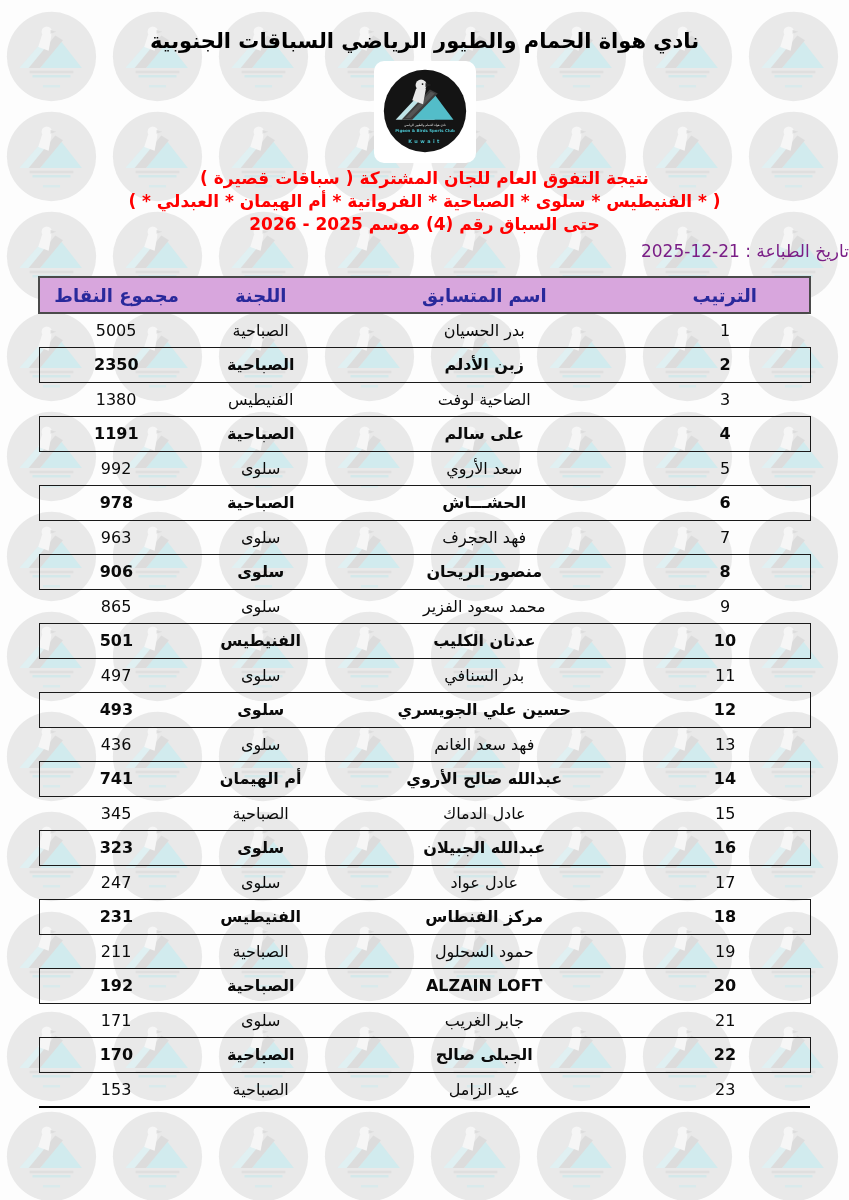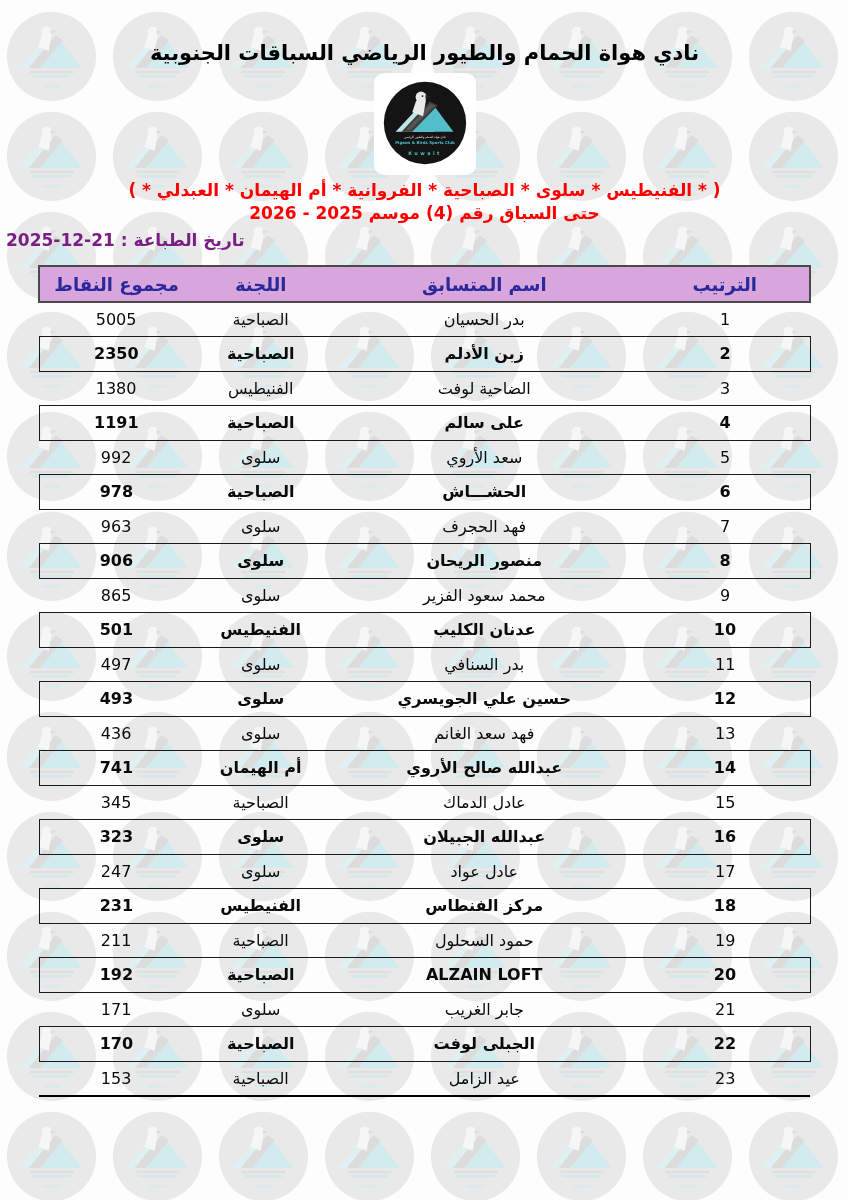--- a/index.html
+++ b/index.html
@@ -17,21 +17,21 @@
     background:#fdfdfd;
     overflow:hidden;
     font-family:"DejaVu Sans","Liberation Sans",sans-serif;
     color:#111;
   }
   
   .wm-layer{position:absolute;inset:0;z-index:0;pointer-events:none;}
   .wm{position:absolute;width:95px;height:95px;opacity:.9;}
   .wm svg{width:100%;height:100%;}
 
-  .page{position:relative;z-index:1;width:100%;height:100%;padding-top:40px;}
+  .page{position:relative;z-index:1;width:100%;height:100%;padding-top:28px;}
 
   .title{
     text-align:center;
     font-size:21px;
     font-weight:bold;
     line-height:26px;
     color:#000;
     direction:rtl;
   }
 
@@ -48,26 +48,25 @@
     margin-top:4px;
     text-align:center;
     direction:rtl;
     color:var(--subtitle-red);
     font-weight:bold;
     font-size:17px;
     line-height:23px;
   }
   .printdate{
     margin-top:5px;
-    text-align:left;
+    text-align:right;
     direction:rtl;
-    font-weight:bold;
+    font-weight:normal;
     font-size:17px;
     color:var(--print-purple);
-    margin-left:6px;
   }
   .printdate .date-val{color:var(--print-purple);}
 
   table.results{
     width:773px;
     margin:15px auto 0 auto;
     border-collapse:collapse;
     direction:rtl;
     table-layout:fixed;
   }
@@ -1479,20 +1478,21 @@
       <polygon points="50.5,20.5 56.5,22.5 50.5,24.5" fill="#222222"></polygon>
       <circle cx="47.5" cy="21.5" r="0.9" fill="#111111"></circle>
       <polygon points="41,26 51,26 48,42 37,38" fill="#e9e9e9"></polygon>
       <text x="50" y="64" font-size="3" fill="#f2f2f2" text-anchor="middle" font-family="DejaVu Sans, Liberation Sans, sans-serif">نادي هواة الحمام والطيور الرياضي</text>
       <text x="50" y="70" font-size="4" font-weight="bold" fill="#49bfca" text-anchor="middle" font-family="DejaVu Sans, Liberation Sans, sans-serif">Pigeon &amp; Birds Sports Club</text>
       <text x="50" y="82" font-size="5" font-weight="bold" fill="#49bfca" letter-spacing="2.5" text-anchor="middle" font-family="DejaVu Sans, Liberation Sans, sans-serif">Kuwait</text>
     </svg>
   </div>
 
   <div class="subtitle">
+    <div>نتيجة التفوق العام للجان المشتركة ( سباقات قصيرة )</div>
     <div>( * الفنيطيس * سلوى * الصباحية * الفروانية * أم الهيمان * العبدلي * )</div>
     <div>حتى السباق رقم (4) موسم 2025 - 2026</div>
   </div>
 
   <div class="printdate">
     <span>تاريخ الطباعة :</span>
     <span class="date-val">21-12-2025</span>
   </div>
 
   <table class="results" dir="rtl">
@@ -1632,21 +1632,21 @@
           <td>192</td>
         </tr>
         <tr>
           <td>21</td>
           <td>جابر الغريب</td>
           <td>سلوى</td>
           <td>171</td>
         </tr>
         <tr class="boxed">
           <td>22</td>
-          <td>الجبلى لوفت</td>
+          <td>الجبلى صالح</td>
           <td>الصباحية</td>
           <td>170</td>
         </tr>
         <tr>
           <td>23</td>
           <td>عيد الزامل</td>
           <td>الصباحية</td>
           <td>153</td>
         </tr>
       </tbody>

